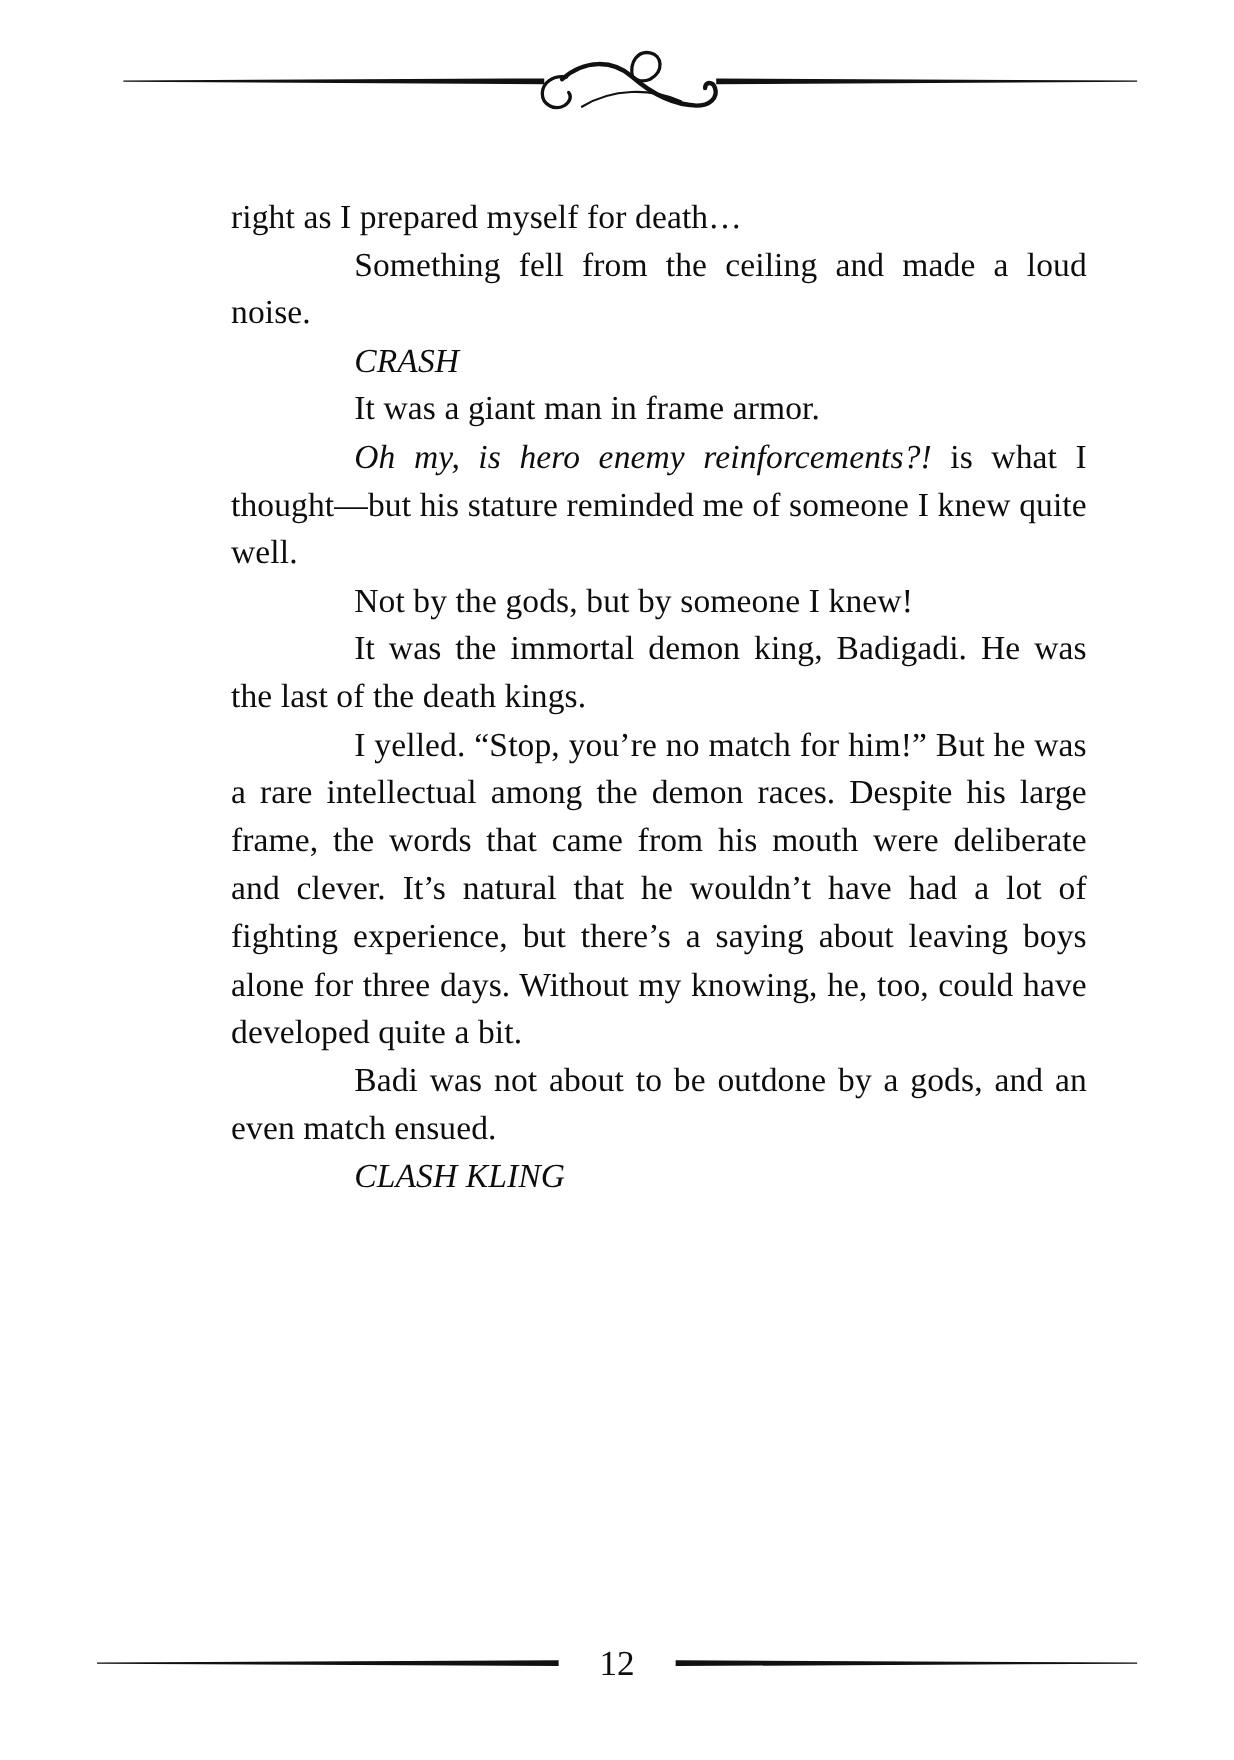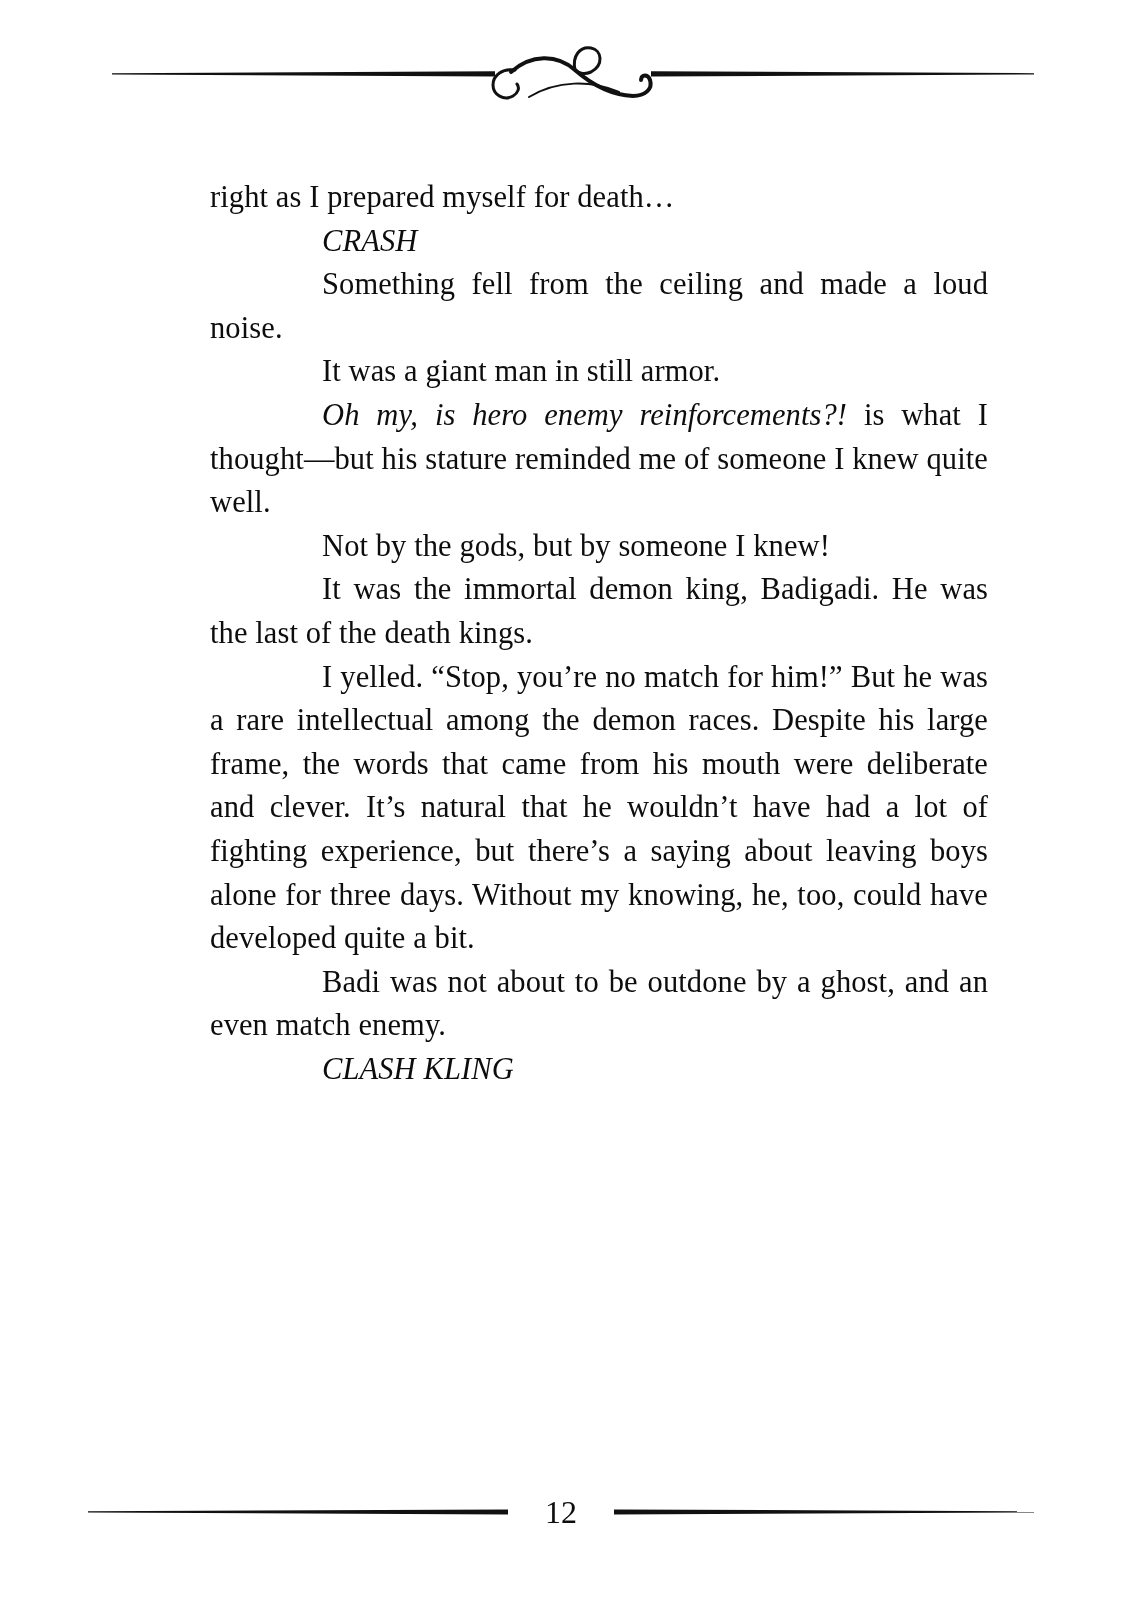--- a/index.html
+++ b/index.html
@@ -107,28 +107,28 @@
         <path d="M 42,55 C 70,38 104,38 132,50" stroke-width="2"></path>
       </g>
     </svg>
     <svg class="rule" viewBox="0 0 400 76" preserveAspectRatio="none" aria-hidden="true">
       <polygon points="0,29.3 400,31.2 400,32.4 0,34.6" fill="#111111"></polygon>
     </svg>
   </div>
 
   <div class="page-text">
       <p><span>right as I prepared myself for death…</span></p>
+      <p class="indent"><span>Something fell from the ceiling and made a loud noise.</span></p>
       <p class="indent"><span class="italic">CRASH</span></p>
-      <p class="indent"><span>Something fell from the ceiling and made a loud noise.</span></p>
-      <p class="indent"><span>It was a giant man in still armor.</span></p>
+      <p class="indent"><span>It was a giant man in frame armor.</span></p>
       <p class="indent"><span class="italic">Oh my, is hero enemy reinforcements?!</span><span> is what I thought—but his stature reminded me of someone I knew quite well.</span></p>
       <p class="indent"><span>Not by the gods, but by someone I knew!</span></p>
       <p class="indent"><span>It was the immortal demon king, Badigadi. He was the last of the death kings.</span></p>
       <p class="indent"><span>I yelled. “Stop, you’re no match for him!” But he was a rare intellectual among the demon races. Despite his large frame, the words that came from his mouth were deliberate and clever. It’s natural that he wouldn’t have had a lot of fighting experience, but there’s a saying about leaving boys alone for three days. Without my knowing, he, too, could have developed quite a bit.</span></p>
-      <p class="indent"><span>Badi was not about to be outdone by a ghost, and an even match enemy.</span></p>
+      <p class="indent"><span>Badi was not about to be outdone by a gods, and an even match ensued.</span></p>
       <p class="indent"><span class="italic">CLASH KLING</span></p>
     </div>
 
   <div class="page-footer">
     <svg class="rule" viewBox="0 0 400 44" preserveAspectRatio="none" aria-hidden="true">
       <polygon points="0,21.3 400,19.4 400,24.6 0,22.5" fill="#111111"></polygon>
     </svg>
     <div class="page-number">12</div>
     <svg class="rule" viewBox="0 0 400 44" preserveAspectRatio="none" aria-hidden="true">
       <polygon points="0,19.4 400,21.3 400,22.5 0,24.6" fill="#111111"></polygon>

